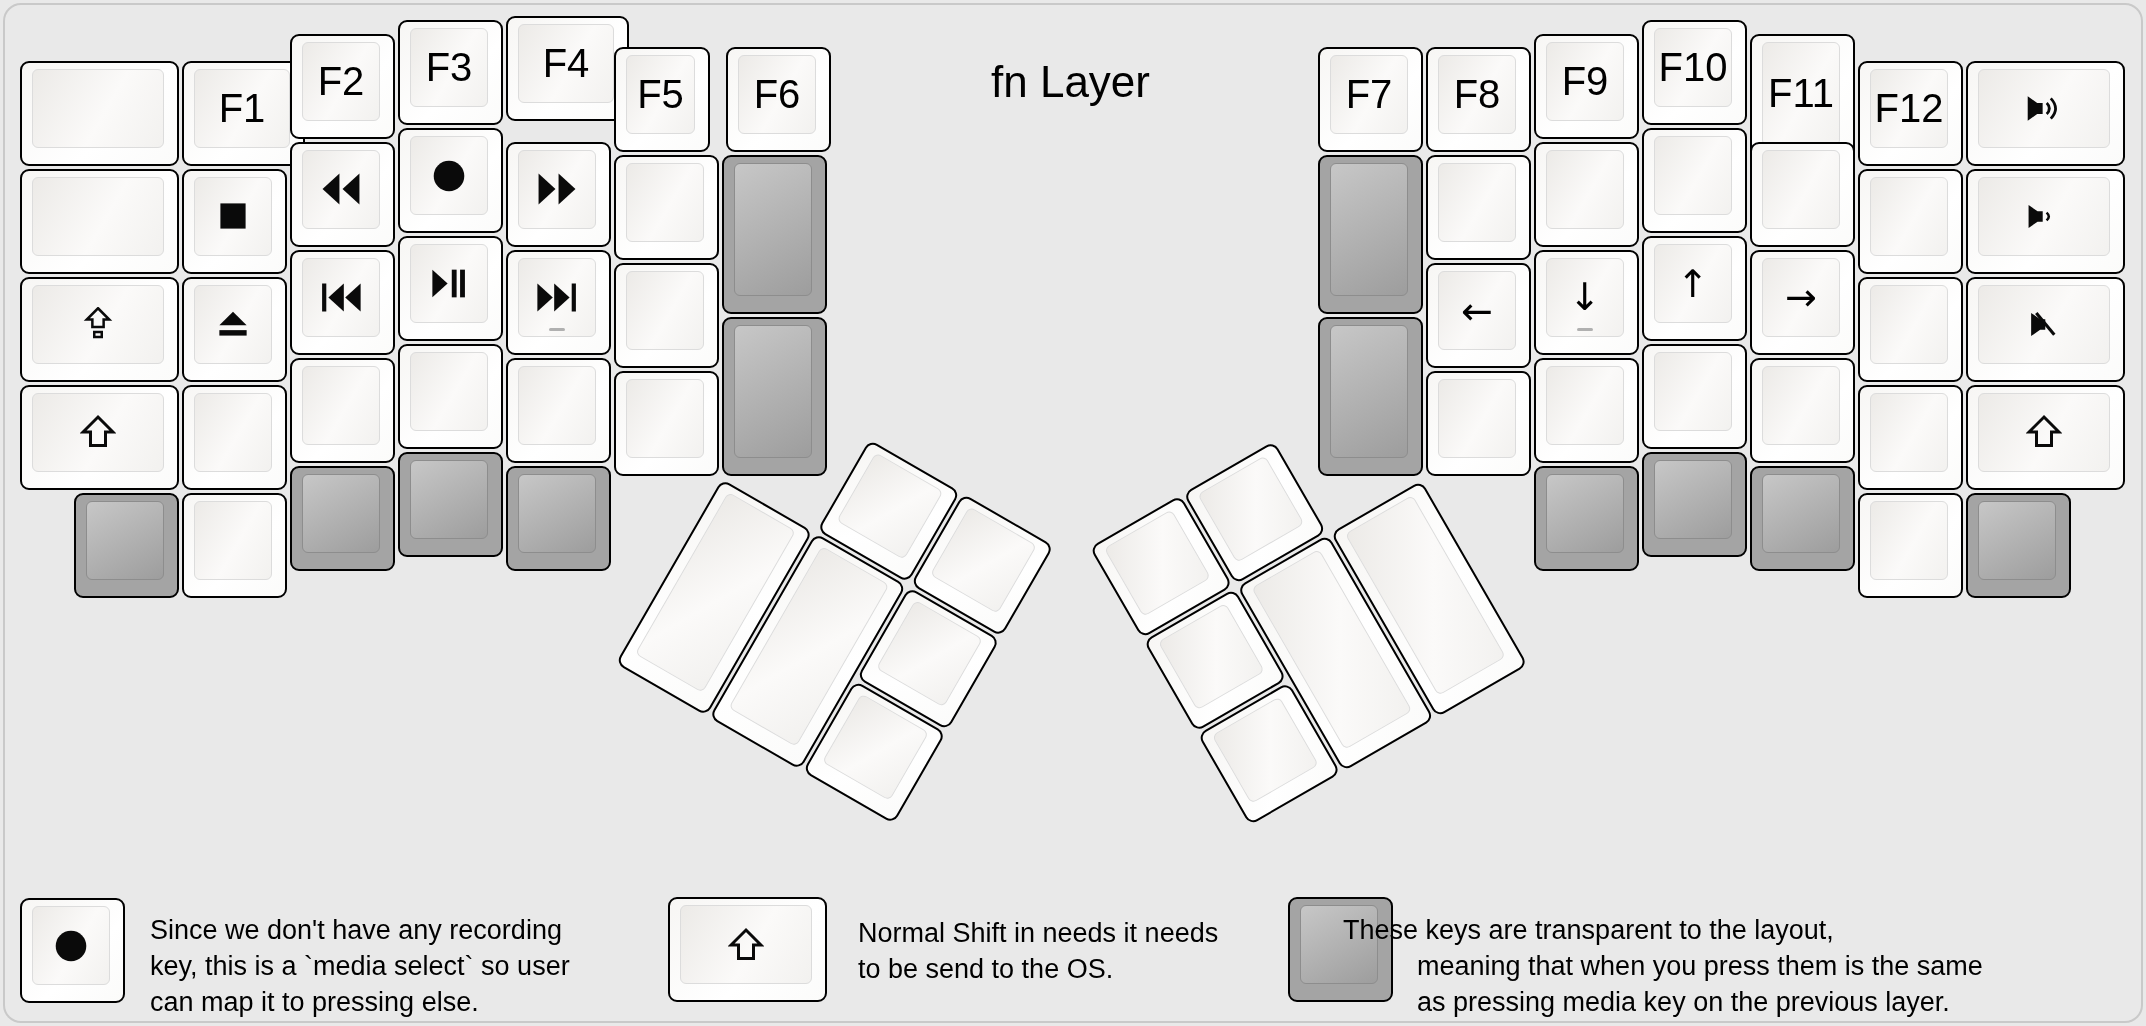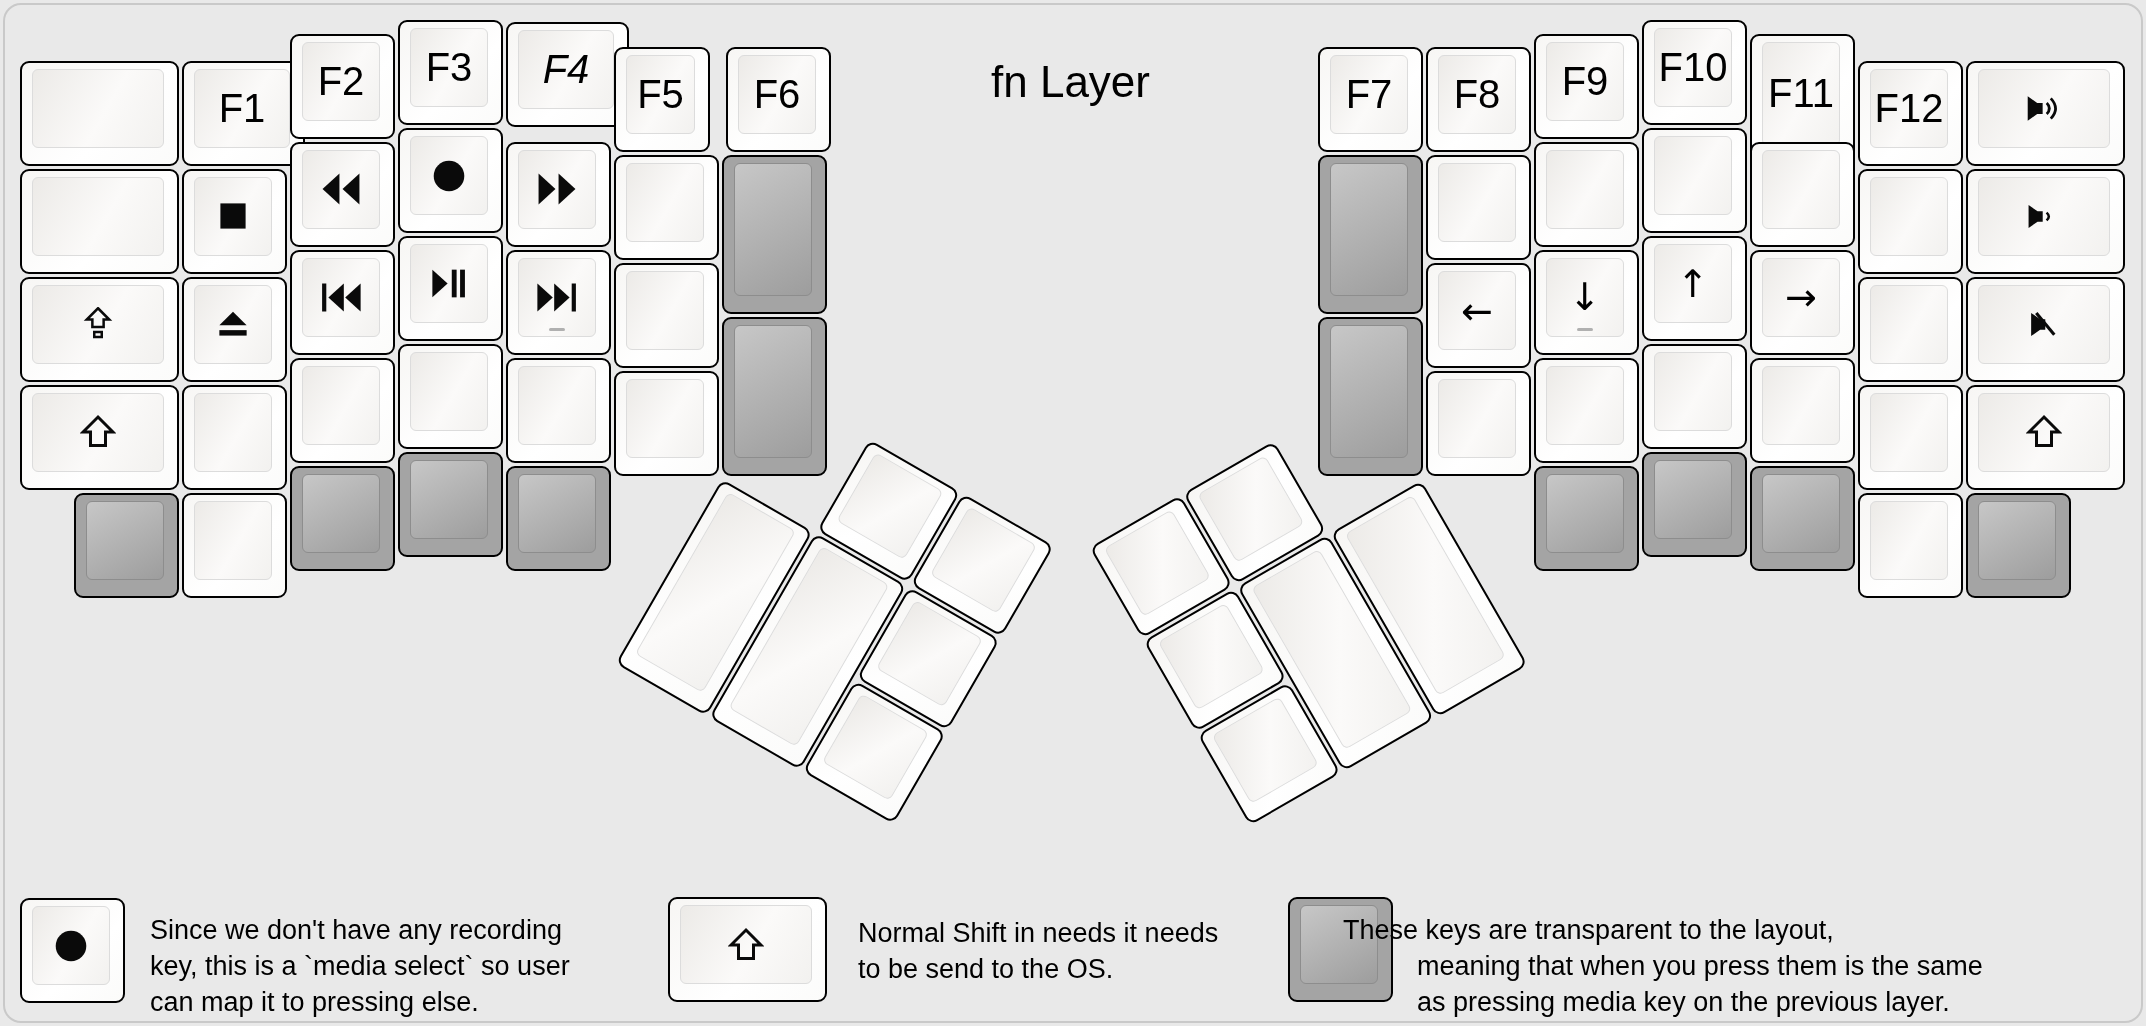--- a/index.html
+++ b/index.html
@@ -128,21 +128,21 @@
               <polygon points="1,1 12,11 1,21" fill="#0a0a0a"></polygon>
               <rect x="15" y="1" width="3.5" height="20" fill="#0a0a0a"></rect>
               <rect x="21" y="1" width="3.5" height="20" fill="#0a0a0a"></rect>
             </svg>
           </span>
         </div>
       </div>
       <div class="key" style="left: 398px; top: 344px; width: 105px; height: 105px;">
         <div class="top"></div>
       </div>
-      <div class="key" style="left: 506px; top: 22px; width: 123px; height: 105px; font-style: italic;">
+      <div class="key" style="left: 506px; top: 16px; width: 123px; height: 105px;">
         <div class="top">
           <span class="flabel">F4</span>
         </div>
       </div>
       <div class="key" style="left: 506px; top: 141.5px; width: 105px; height: 105px;">
         <div class="top">
           <span>
             <svg width="40" height="34" viewBox="0 0 26 22">
               <polygon points="1,1 12,11 1,21" fill="#0a0a0a"></polygon>
               <polygon points="14,1 25,11 14,21" fill="#0a0a0a"></polygon>

